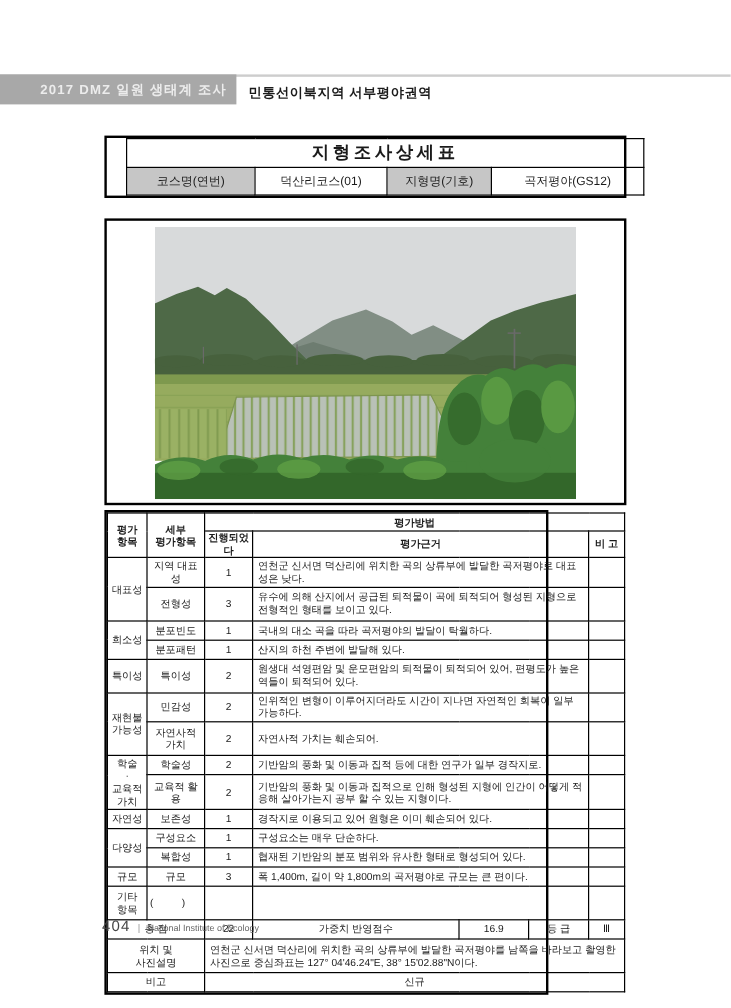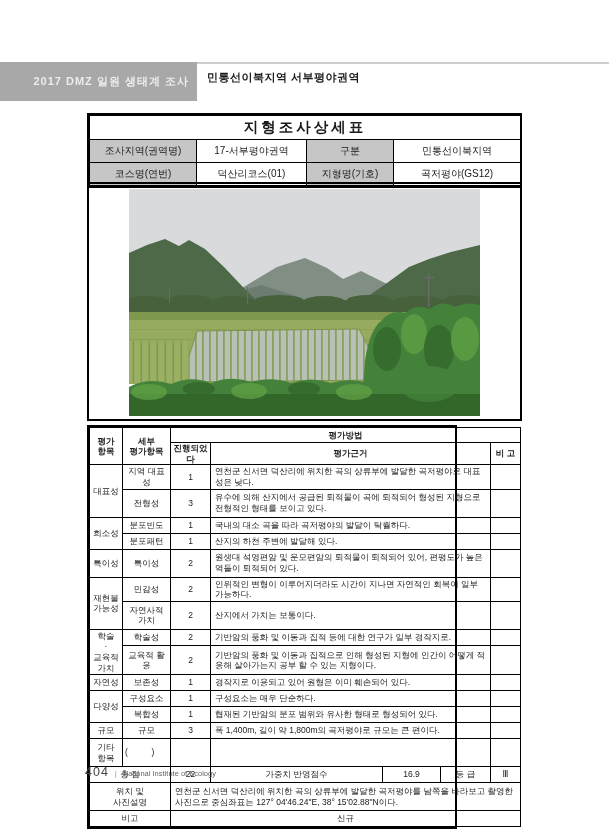--- a/index.html
+++ b/index.html
@@ -3,27 +3,27 @@
 <meta charset="utf-8">
 <style>
   html,body{margin:0;padding:0;}
   body{
     width:609px;height:840px;position:relative;background:#ffffff;
     font-family:"Liberation Sans","DejaVu Sans",sans-serif;color:#1a1a1a;
     overflow:hidden;
   }
   
   .hdr-line{position:absolute;top:62px;left:0;width:609px;height:2px;background:#cdcdcd;}
-  .hdr-bar{position:absolute;top:62px;left:0;width:197px;height:39px;background:#a8a8a8;
+  .hdr-bar{position:absolute;top:62px;left:0;width:197px;height:25px;background:#a8a8a8;
     color:#ececec;font-size:11px;font-weight:bold;letter-spacing:1px;
     display:flex;align-items:center;justify-content:flex-end;padding-right:8px;box-sizing:border-box;}
   .hdr-sub{position:absolute;top:62px;left:207px;height:23px;display:flex;align-items:flex-end;
     font-size:11px;font-weight:bold;color:#1a1a1a;letter-spacing:0.5px;}
   
-  .info-box{position:absolute;left:87px;top:113px;width:435px;border:2px solid #000;box-sizing:border-box;}
+  .info-box{position:absolute;left:87px;top:113px;width:435px;border:2px solid #000;box-sizing:border-box;padding-left:16px;}
   .info-box table{width:100%;border-collapse:collapse;table-layout:fixed;}
   .info-box td{border:1px solid #000;font-size:10px;text-align:center;vertical-align:middle;
     height:22px;padding:0 2px;overflow:hidden;white-space:nowrap;}
   .info-box td.title{height:23px;font-size:14.5px;font-weight:bold;letter-spacing:3px;border-bottom:1px solid #000;}
   .info-box td.lbl{background:#c6c6c6;}
   
   .photo-box{position:absolute;left:87px;top:182px;width:435px;height:239px;border:2px solid #000;
     box-sizing:border-box;display:flex;align-items:flex-start;justify-content:center;}
   .photo-frame{margin-top:5px;width:351px;height:227px;overflow:hidden;}
   
@@ -61,26 +61,20 @@
     <colgroup>
         <col style="width:107px">
         <col style="width:110px">
         <col style="width:87px">
         <col style="width:127px">
       </colgroup>
     <tbody>
         <tr>
           <td class="title" colspan="4">지형조사상세표</td>
         </tr>
-    <tr>
-      <td class="lbl">조사지역(권역명)</td>
-      <td>17-서부평야권역</td>
-      <td class="lbl">구분</td>
-      <td>민통선이북지역</td>
-    </tr>
     <tr>
       <td class="lbl">코스명(연번)</td>
       <td>덕산리코스(01)</td>
       <td class="lbl">지형명(기호)</td>
       <td>곡저평야(GS12)</td>
     </tr>
   </tbody>
     </table>
 </div>
 
@@ -225,21 +219,21 @@
 가능성</td>
       <td>민감성</td>
       <td>2</td>
       <td colspan="3" class="basis">인위적인 변형이 이루어지더라도 시간이 지나면 자연적인 회복이 일부 가능하다.</td>
       <td></td>
     </tr>
     <tr class="h2">
       <td class="ml">자연사적
 가치</td>
       <td>2</td>
-      <td colspan="3" class="basis">산지에서 가치는 보통이다.</td>
+      <td colspan="3" class="basis">자연사적 가치는 훼손되어.</td>
       <td></td>
     </tr>
 
     <tr class="h1">
       <td rowspan="2" class="ml">학술
 ·
 교육적
 가치</td>
       <td>학술성</td>
       <td>2</td>

